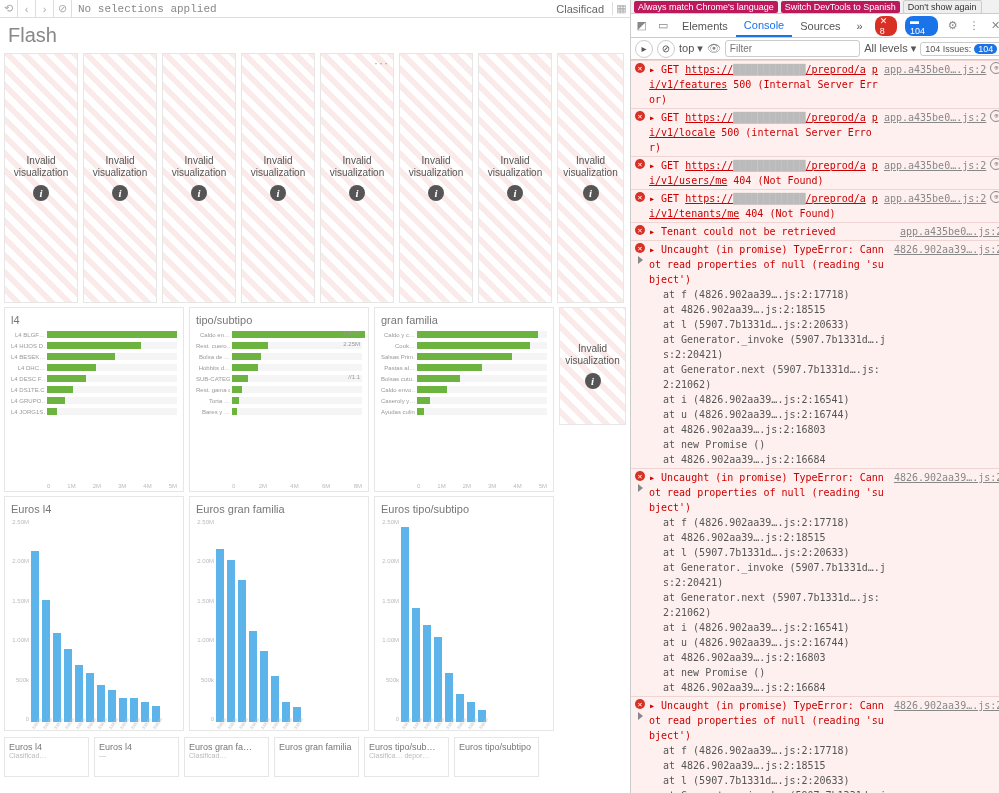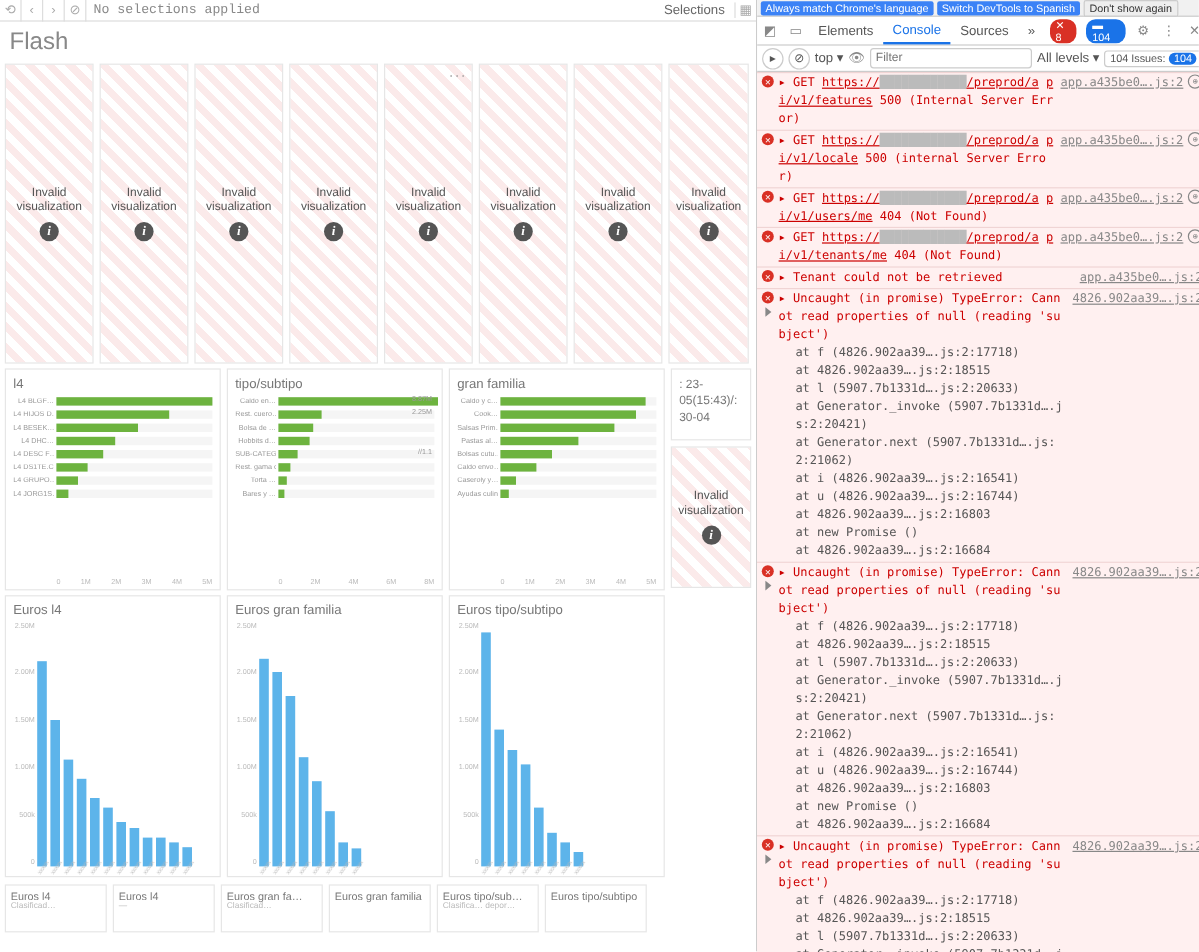--- a/index.html
+++ b/index.html
@@ -49,21 +49,21 @@
   .xaxis { display:flex; gap:3px; padding-left:20px; font-size:5px; color:#bbb; transform-origin:left; }
   .xaxis span { width:8px; transform:rotate(-55deg); white-space:nowrap; filter:blur(0.5px); }
   .chart-card.tall { height:235px; }
 
   .mini-row { display:flex; gap:5px; padding-top:4px; }
   .mini { width:85px; height:40px; padding:4px; font-size:9px; color:#777; overflow:hidden; }
 
   
   .dt-bar { height:14px; display:flex; gap:3px; align-items:center; font-size:9px; padding:0 3px; background:#f1f1f1; border-bottom:1px solid #ccc; }
   .dt-bar .chip { padding:1px 4px; border-radius:2px; color:#fff; font-size:9px; }
-  .chip.blue { background:#3b82f6; }
+  .chip.blue { background:#be185d; }
   .chip.grey { background:#eee; color:#333; border:1px solid #ccc; }
 
   .dt-tabs { height:24px; display:flex; align-items:center; font-size:11px; color:#555; border-bottom:1px solid #ccc; }
   .dt-tabs .ticon { width:24px; text-align:center; color:#888; }
   .dt-tabs .tab { padding:0 8px; height:100%; display:flex; align-items:center; }
   .dt-tabs .tab.active { border-bottom:2px solid #1a73e8; color:#1a73e8; }
   .dt-tabs .spacer { flex:1; }
   .dt-tabs .count { display:flex; align-items:center; gap:3px; font-size:10px; padding:0 4px; }
   .dt-tabs .err-b { background:#d93025; color:#fff; border-radius:8px; padding:0 5px; font-size:9px; }
   .dt-tabs .info-b { background:#1a73e8; color:#fff; border-radius:8px; padding:0 5px; font-size:9px; }
@@ -92,21 +92,21 @@
 
 <div class="root">
 
   <div class="left-pane">
     <div class="sel-bar">
       <div class="ico">⟲</div>
       <div class="ico">‹</div>
       <div class="ico">›</div>
       <div class="ico">⊘</div>
       <div class="txt">No selections applied</div>
-      <div class="sel-r">Selections</div>
+      <div class="sel-r">Clasificad</div>
       <div class="grip">▦</div>
     </div>
     <div class="title-bar">Flash</div>
 
     <div class="cards">
 
       <div class="row" id="row-invalid">
           <div class="card stripes inv-card">
             <div class="inv-label">Invalid visualization</div>
             <div class="info-dot">i</div>
@@ -322,21 +322,20 @@
           <div class="haxis" id="haxis-1">
               <span>0</span>
               <span>1M</span>
               <span>2M</span>
               <span>3M</span>
               <span>4M</span>
               <span>5M</span>
             </div>
         </div>
         <div style="display:flex;flex-direction:column;gap:5px;">
-          <div class="card side-box"><span>: 23-05(15:43)/: 30-04</span></div>
           <div class="card stripes inv-side">
             <div class="inv-label">Invalid visualization</div>
             <div class="info-dot">i</div>
           </div>
         </div>
       </div>
 
       <div class="row">
         <div class="card chart-card wide tall">
           <div class="ctitle">Euros l4</div>

